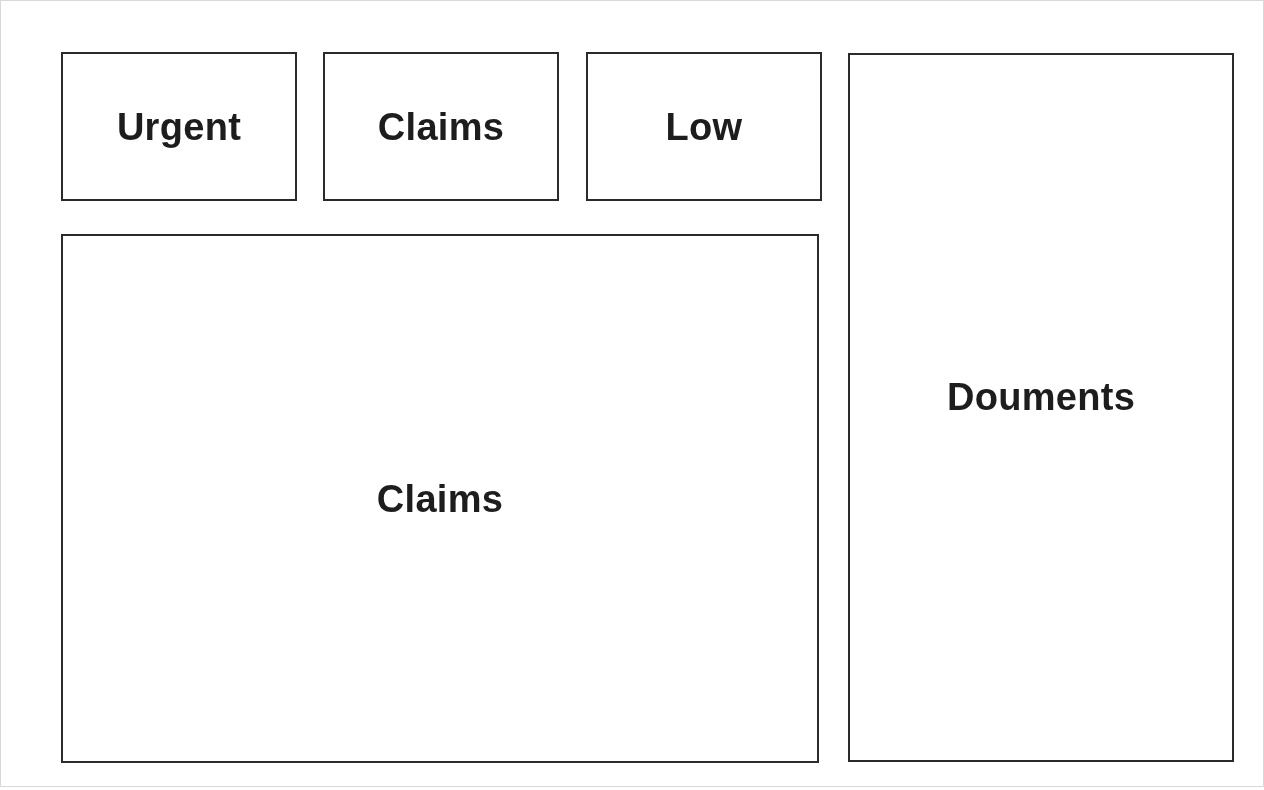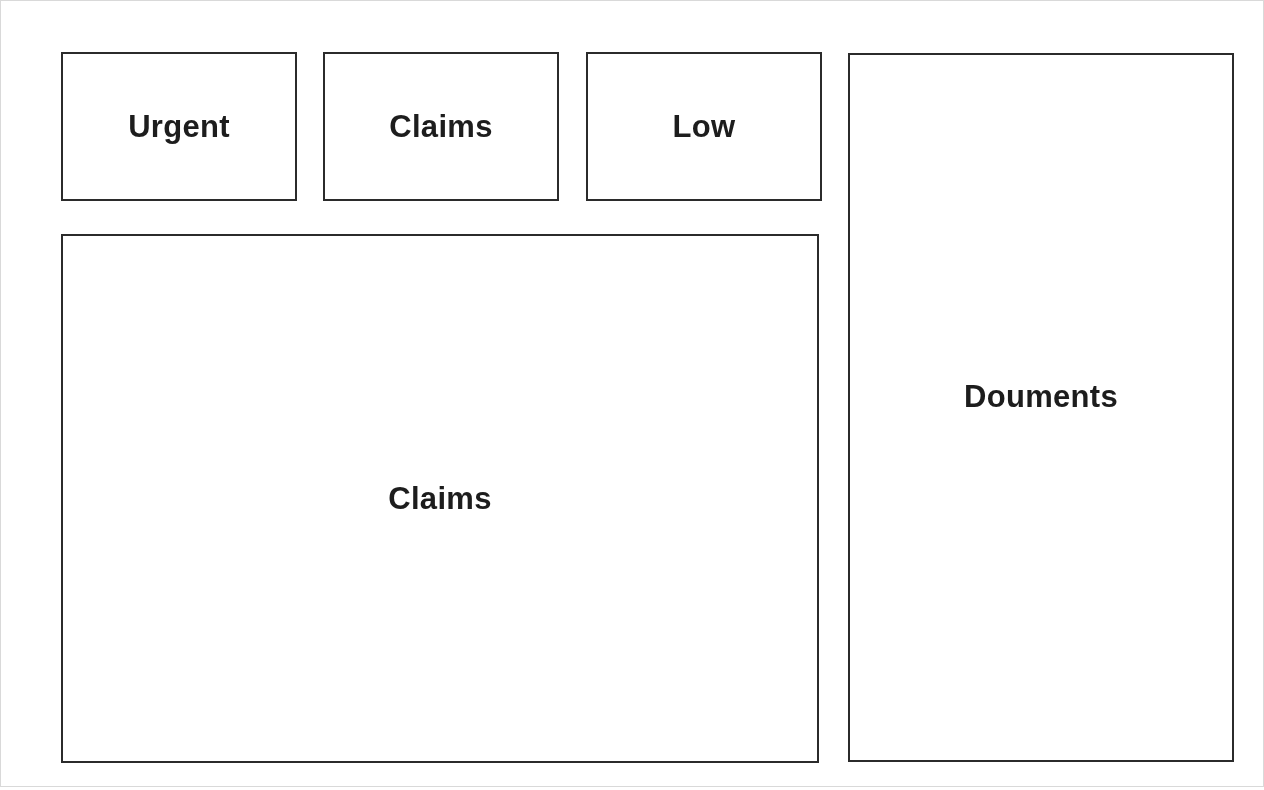--- a/index.html
+++ b/index.html
@@ -27,21 +27,21 @@
     position: absolute;
     box-sizing: border-box;
     border: 2px solid #2b2b2b;
     background: #ffffff;
     display: flex;
     align-items: center;
     justify-content: center;
   }
   .box-label {
     font-weight: 700;
-    font-size: 31px;
+    font-size: 38px;
     line-height: 1;
     color: #1d1d1d;
     letter-spacing: 0.3px;
     white-space: nowrap;
   }
   .box-urgent    { left: 60px;  top: 51px;  width: 236px; height: 149px; }
   .box-medium    { left: 322px; top: 51px;  width: 236px; height: 149px; }
   .box-low       { left: 585px; top: 51px;  width: 236px; height: 149px; }
   .box-documents { left: 847px; top: 52px;  width: 386px; height: 709px; }
   .box-claims    { left: 60px;  top: 233px; width: 758px; height: 529px; }

